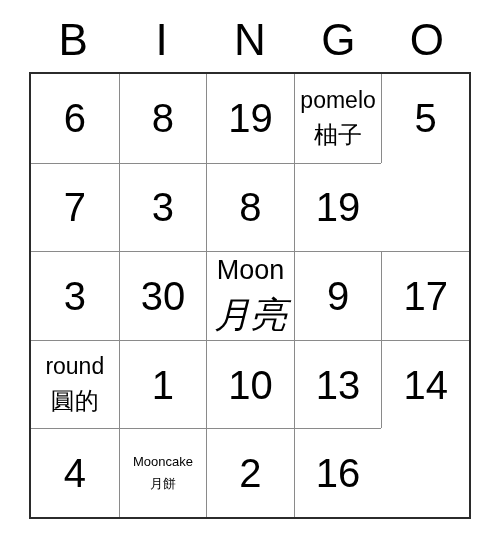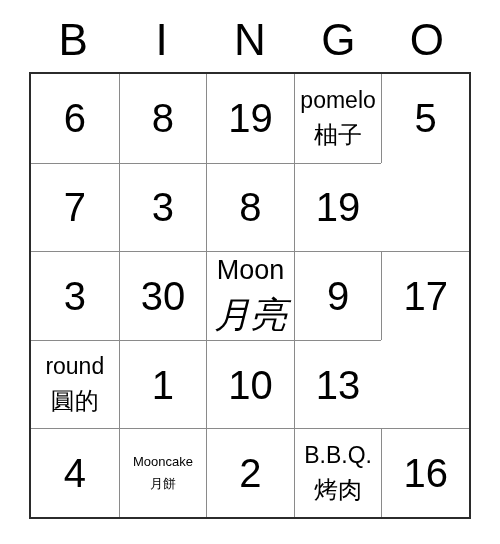--- a/index.html
+++ b/index.html
@@ -211,39 +211,39 @@
 
       </div>
       <div class="cell num">
         <span class="cell-primary">10</span>
 
       </div>
       <div class="cell num">
         <span class="cell-primary">13</span>
 
       </div>
+      <div class="cell num">
+        <span class="cell-primary">14</span>
+
+      </div>
     </div>
 
     <div class="grid-row">
       <div class="cell num">
         <span class="cell-primary">4</span>
 
       </div>
       <div class="cell word sm">
         <span class="cell-primary">Mooncake</span>
         <span class="cell-secondary">月餅</span>
       </div>
       <div class="cell num">
         <span class="cell-primary">2</span>
 
       </div>
-      <div class="cell word">
-        <span class="cell-primary">B.B.Q.</span>
-        <span class="cell-secondary">烤肉</span>
-      </div>
       <div class="cell num">
         <span class="cell-primary">16</span>
 
       </div>
     </div>
 
   </div>
 </div>
 
 </body></html>

